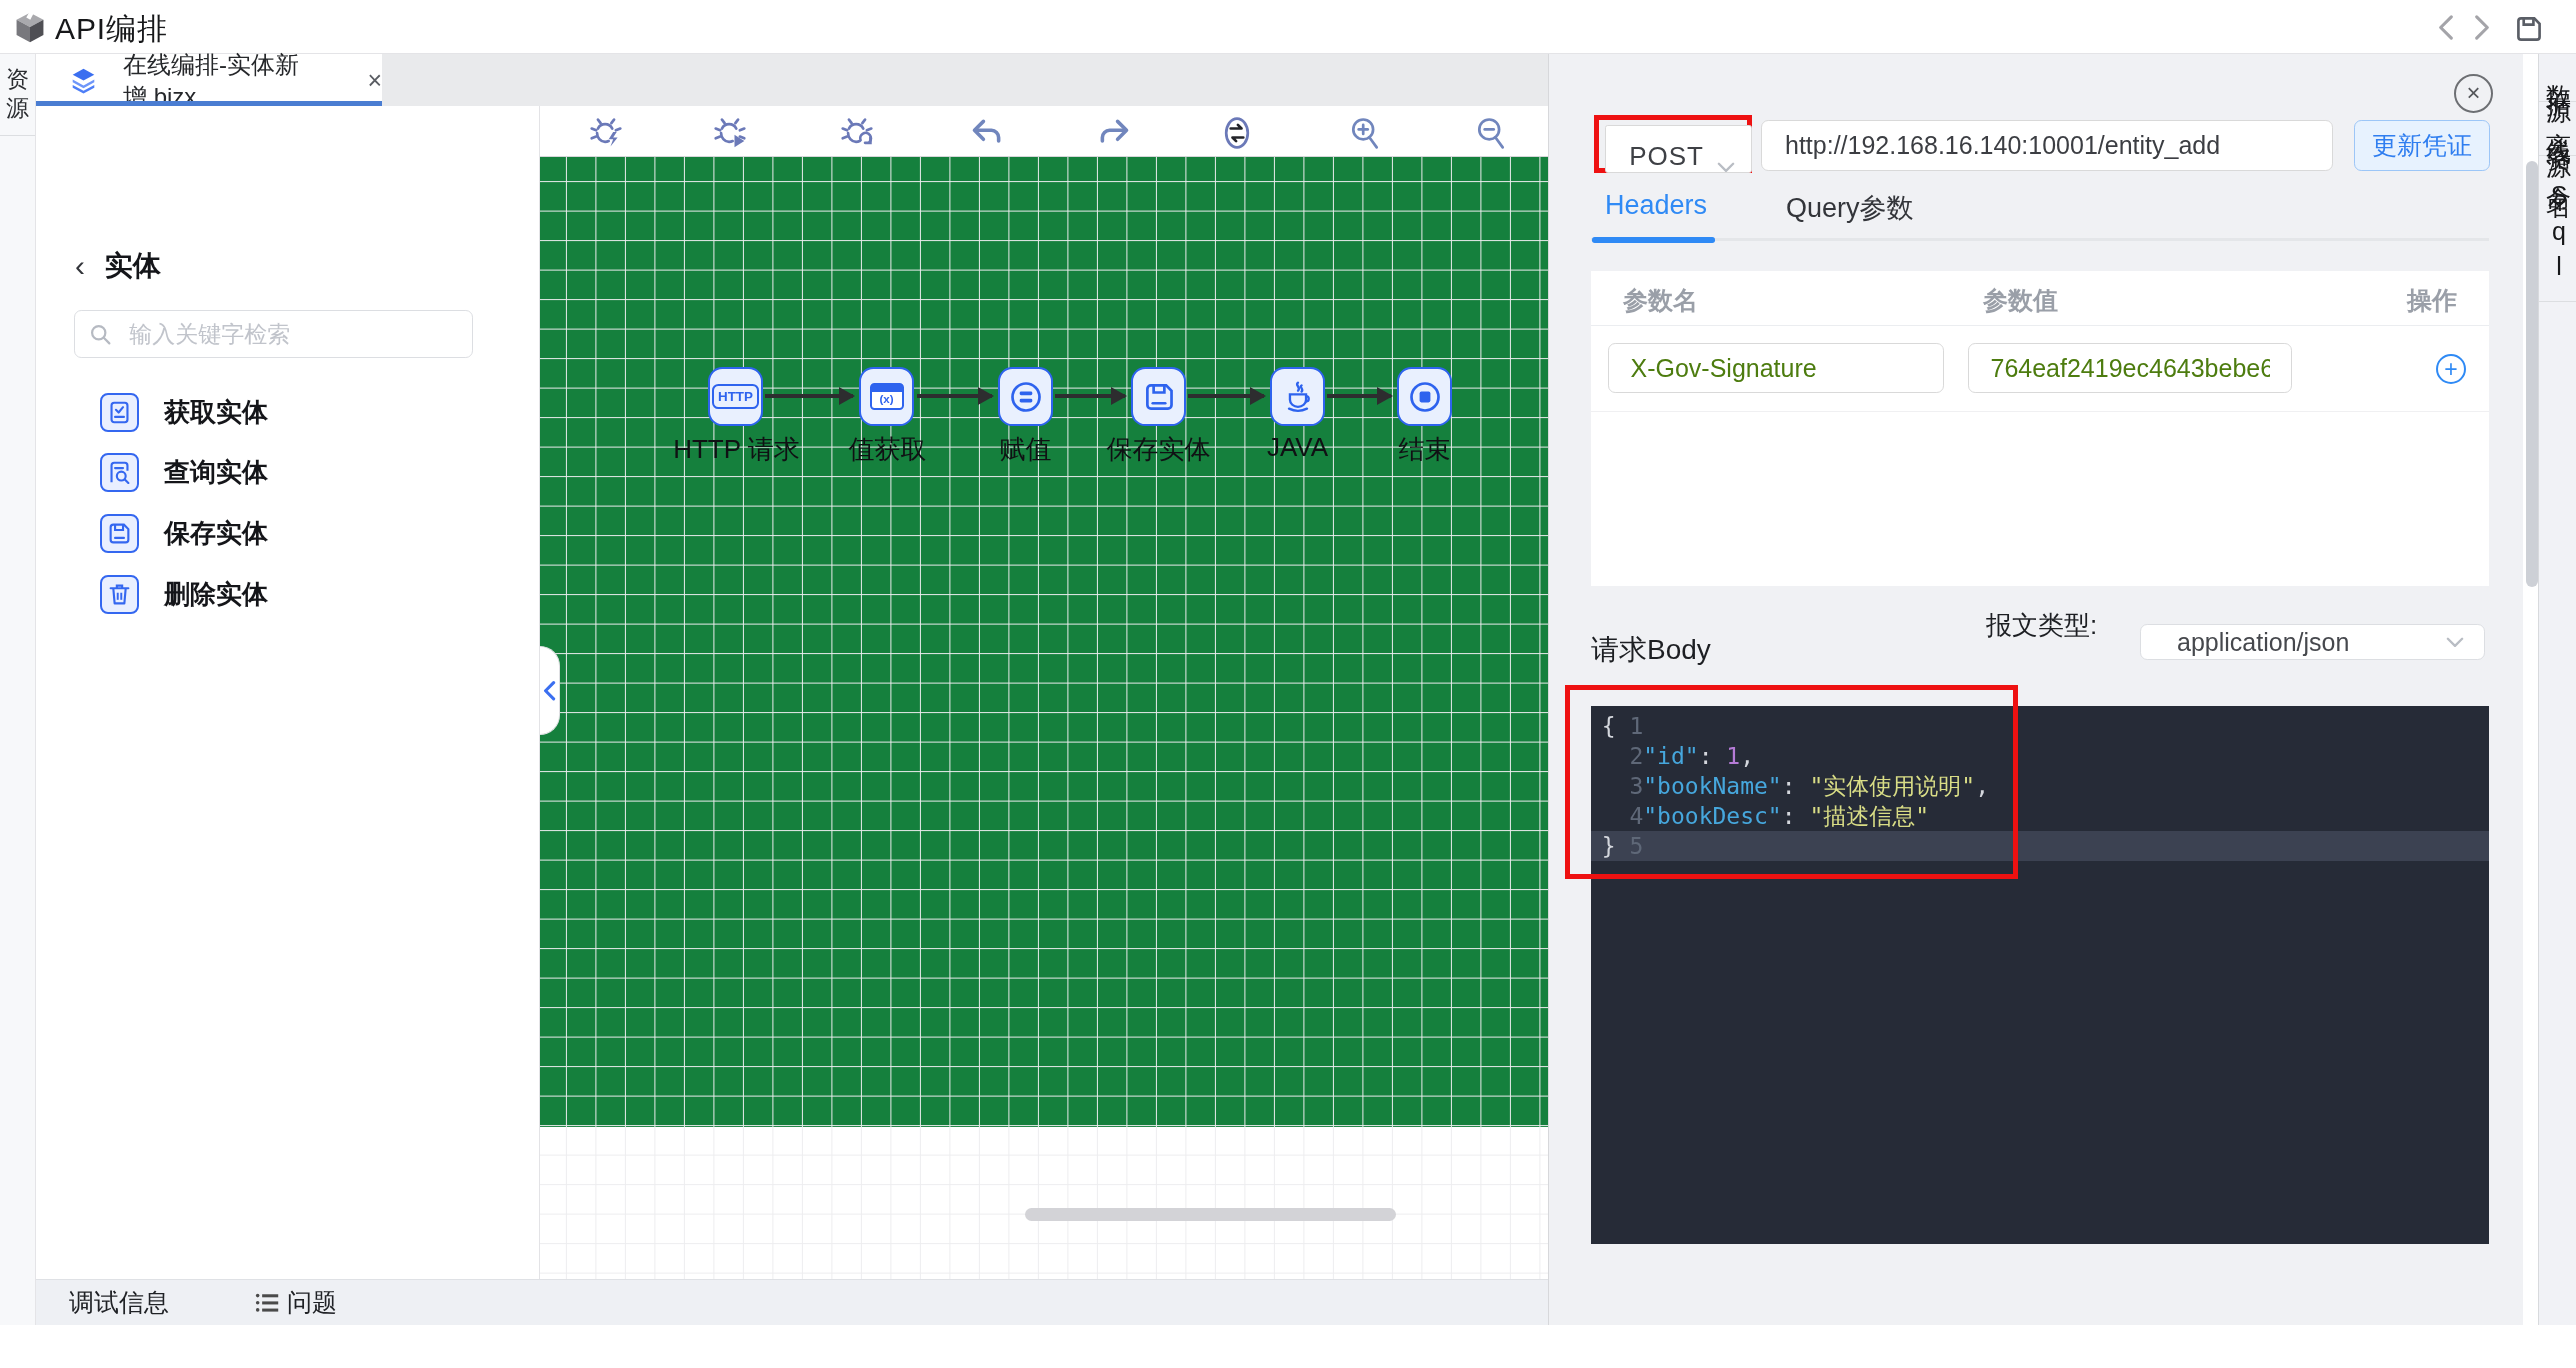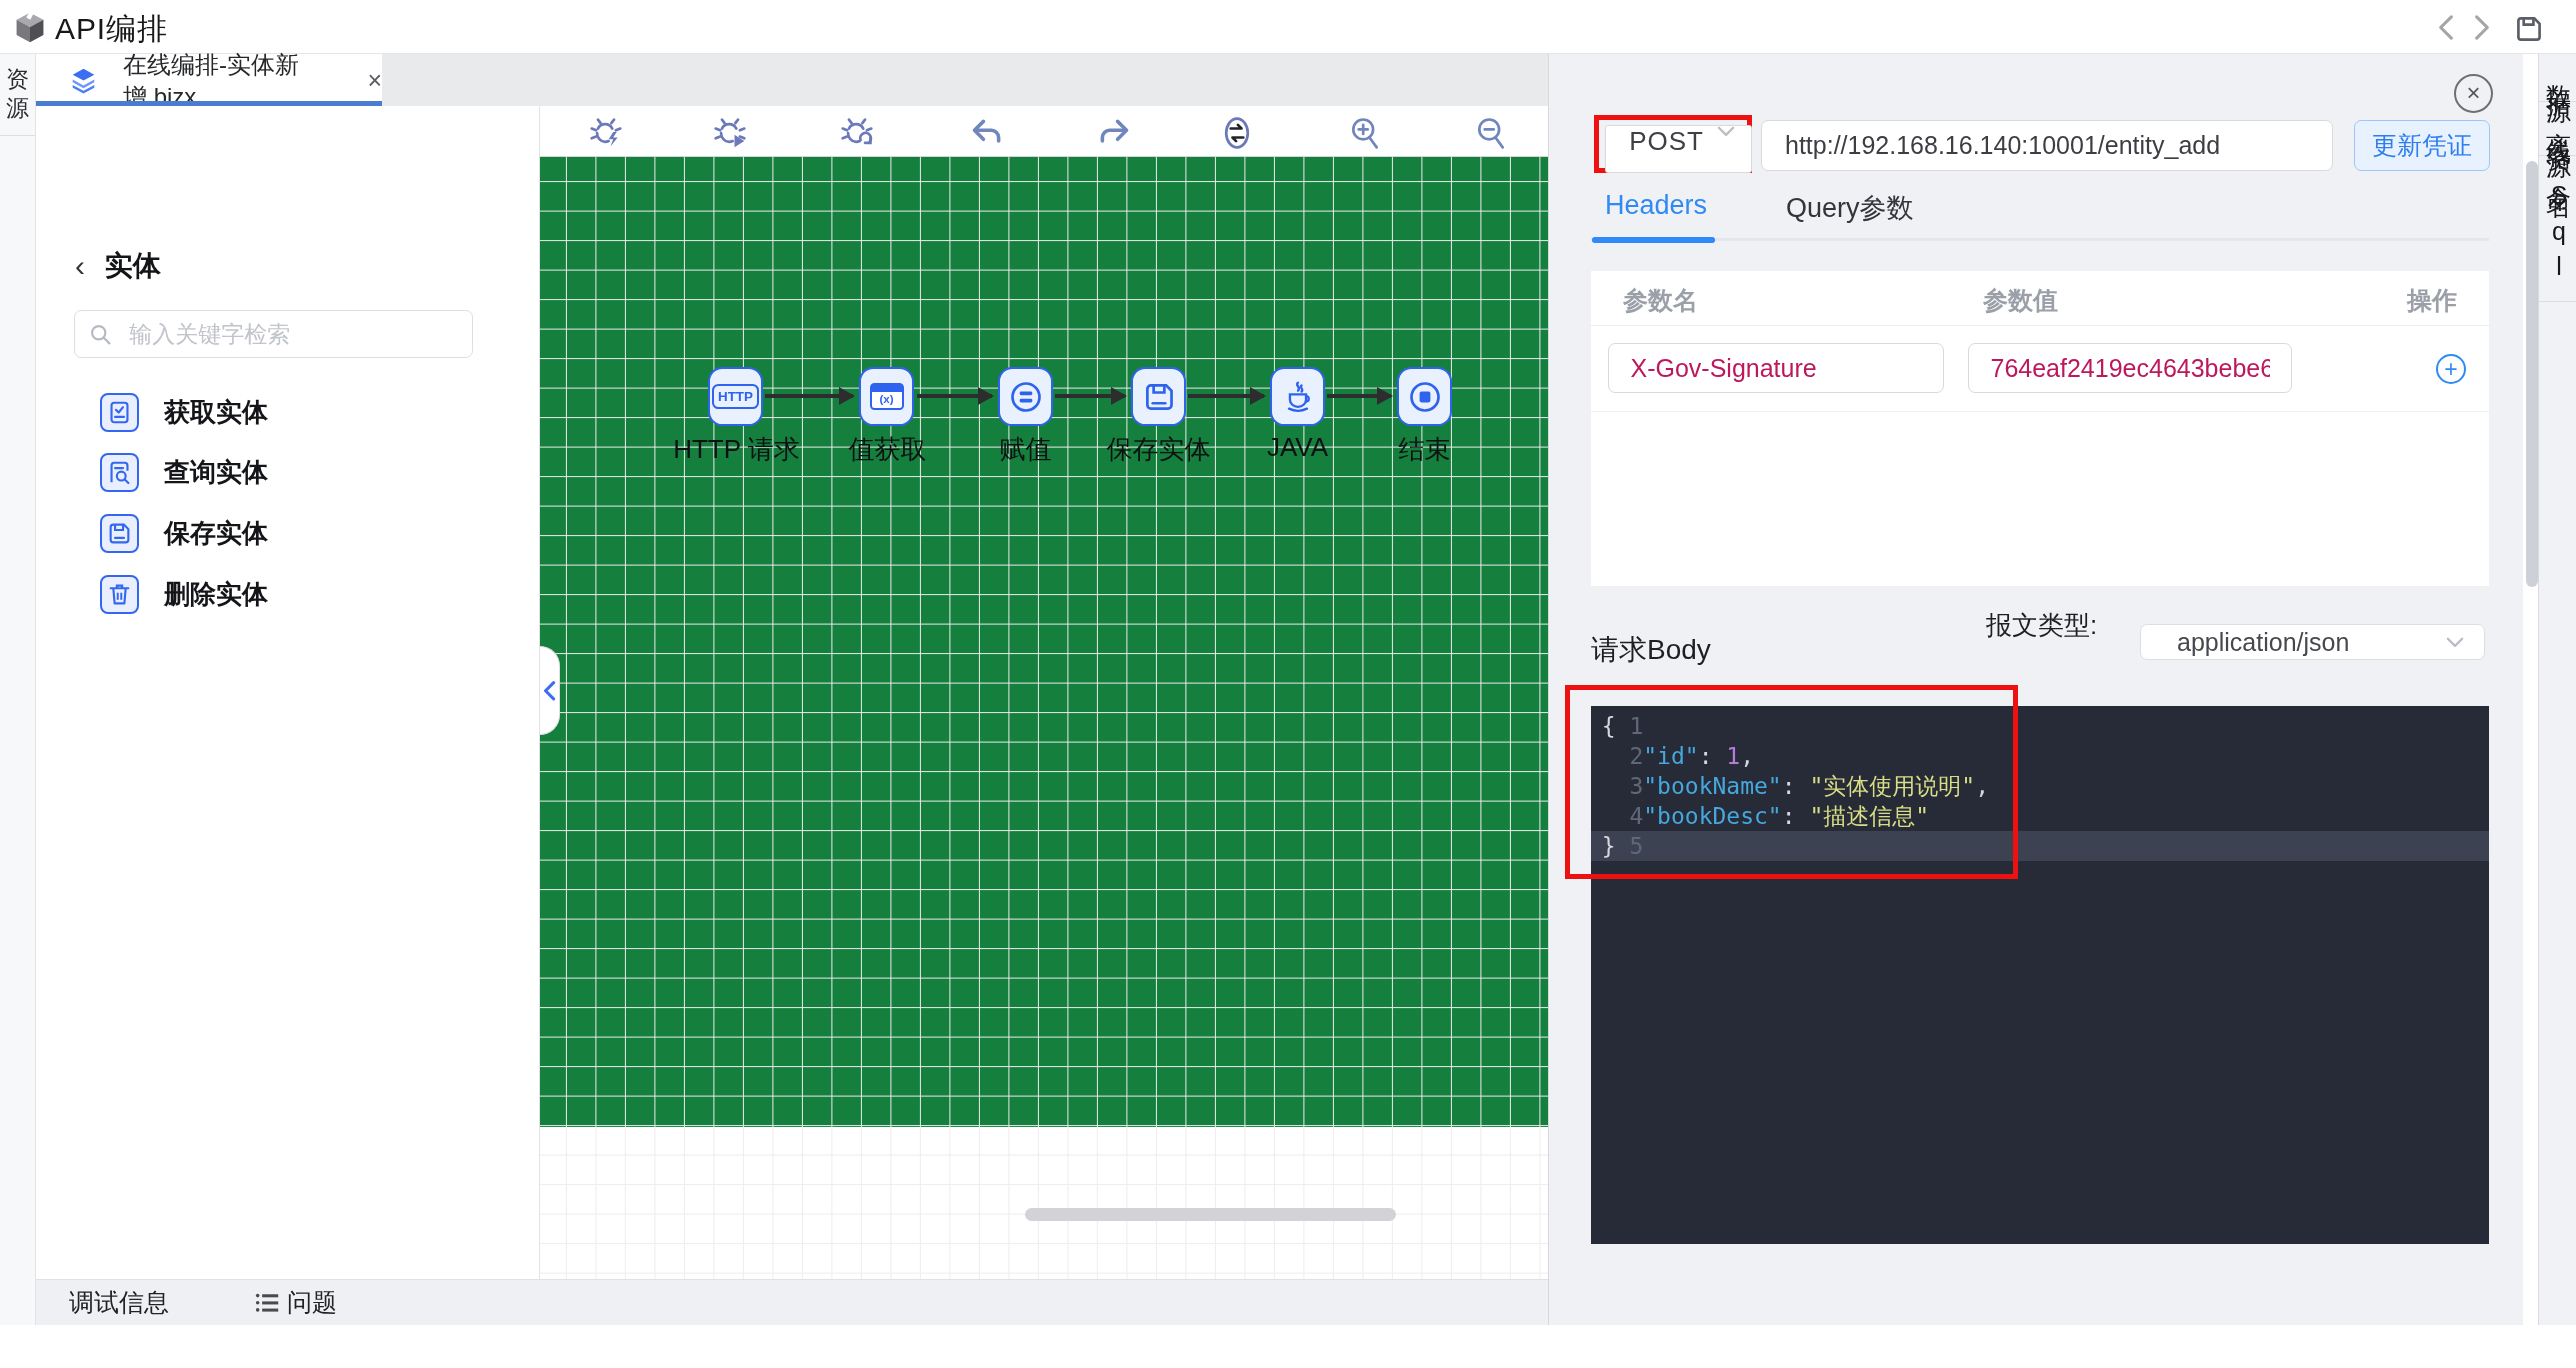--- a/index.html
+++ b/index.html
@@ -58,35 +58,35 @@
   .debug-bar .dlabel { font-size:25px; color:#202226; margin-left:33px; cursor:pointer; }
   .debug-bar .issues { display:flex; align-items:center; margin-left:86px; cursor:pointer; }
   .debug-bar .issues .dlabel { margin-left:7px; }
   .status-bar { position:absolute; left:0; top:1325px; width:2576px; height:43px; background:#fdfdfd; border-top:1.8px solid #9aa0a6; display:flex; align-items:center; }
   .status-bar .stext { margin-left:27px; font-size:25px; color:#141519; }
 
   
   .req-panel { position:absolute; left:1548px; top:54px; width:975px; height:1271px; background:#f0f1f4; border-left:1.8px solid #d7d8db; }
   .close-btn { position:absolute; left:905px; top:19.7px; width:39px; height:39px; border:2.2px solid #6d6f73; border-radius:50%; display:flex; align-items:center; justify-content:center; font-size:24px; color:#55575b; cursor:pointer; }
   .red-box-method { position:absolute; left:45px; top:61px; width:158px; height:58px; border:5.4px solid #ee1111; z-index:6; }
-  .method-select { position:absolute; left:6.3px; top:5.4px; width:147px; height:48px; background:#fff; border:1.8px solid #d9d9d9; border-radius:2.7px; display:flex; align-items:flex-start; padding:0 16px 0 23px; cursor:pointer; }
+  .method-select { position:absolute; left:6.3px; top:5.4px; width:147px; height:48px; background:#fff; border:1.8px solid #d9d9d9; border-radius:2.7px; display:flex; align-items:flex-end; padding:0 16px 0 23px; cursor:pointer; }
   .method-select .mtext { font-size:26px; color:#3e4045; flex:1; letter-spacing:0.9px; }
   .url-input { position:absolute; left:212px; top:66px; width:572px; height:51px; background:#fff; border:1.8px solid #d9d9d9; border-radius:7.2px; font-size:25px; color:#3c3e43; padding:0 23px; outline:none; font-family:inherit; }
   .cred-btn { position:absolute; left:805px; top:66px; width:136px; height:51px; background:#e7f2fe; border:1.8px solid #9cc6f7; border-radius:7.2px; color:#2f7ef0; font-size:25px; display:flex; align-items:center; justify-content:center; cursor:pointer; }
   .rtab { position:absolute; top:136px; font-size:27px; cursor:pointer; }
   .rtab.active { color:#2f8af5; }
   .rtab.idle { color:#33353a; }
   .tab-track { position:absolute; left:42px; top:184px; width:898px; height:2.7px; background:#e4e6e9; }
   .tab-active-bar { position:absolute; left:43px; top:183px; width:123px; height:6.3px; background:#2f8af5; border-radius:2.7px; }
 
   .params-card { position:absolute; left:42px; top:217px; width:898px; height:315px; background:#fff; }
   .pc-head { position:absolute; left:0; top:0; width:100%; height:55px; border-bottom:1.8px solid #ebedf0; }
   .pc-head span { position:absolute; top:12.5px; font-size:25px; color:#9a9fa8; font-weight:700; }
   .pc-row { position:absolute; left:0; top:55px; width:100%; height:86px; border-bottom:1.8px solid #f0f0f2; }
-  .p-input { position:absolute; top:17px; height:50px; background:#fff; border:1.8px solid #d9d9d9; border-radius:7.2px; font-size:25px; color:#be185d; padding:0 21.5px; outline:none; font-family:inherit; }
+  .p-input { position:absolute; top:17px; height:50px; background:#fff; border:1.8px solid #d9d9d9; border-radius:7.2px; font-size:25px; color:#4d7c0f; padding:0 21.5px; outline:none; font-family:inherit; }
   .plus-btn { position:absolute; right:23px; top:28px; width:30px; height:30px; border:2.2px solid #2f8af5; border-radius:50%; color:#2f8af5; display:flex; align-items:center; justify-content:center; font-size:23px; line-height:1; cursor:pointer; }
 
   .body-label { position:absolute; left:42px; top:577px; font-size:28px; color:#1d1f23; }
   .type-label { position:absolute; left:437px; top:554px; font-size:26px; color:#1d1f23; }
   .type-select { position:absolute; left:591px; top:570px; width:345px; height:36px; background:#fff; border:1.8px solid #dcdee2; border-radius:7.2px; display:flex; align-items:center; padding:0 19.7px 0 36px; cursor:pointer; }
   .type-select .mtext { flex:1; font-size:25px; color:#46484d; }
 
   .editor { position:absolute; left:42px; top:652px; width:898px; height:538px; background:#262b37; font-family:"DejaVu Sans Mono", monospace; font-size:23px; padding-top:4.5px; overflow:hidden; }
   .code-line { height:30px; line-height:30px; white-space:pre; padding-left:10.7px; }
   .code-line.hl { background:#3c4252; }

